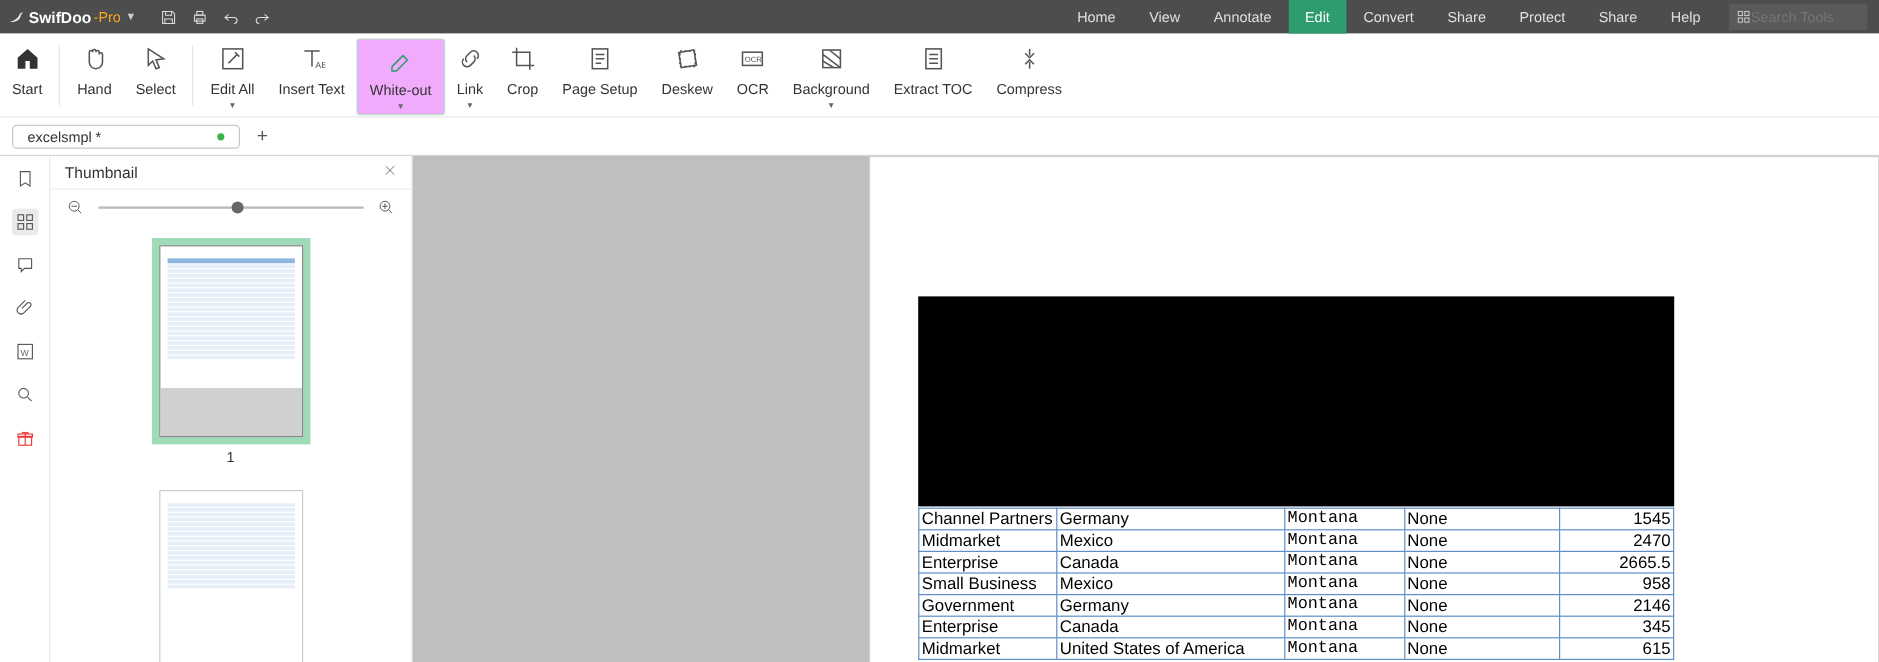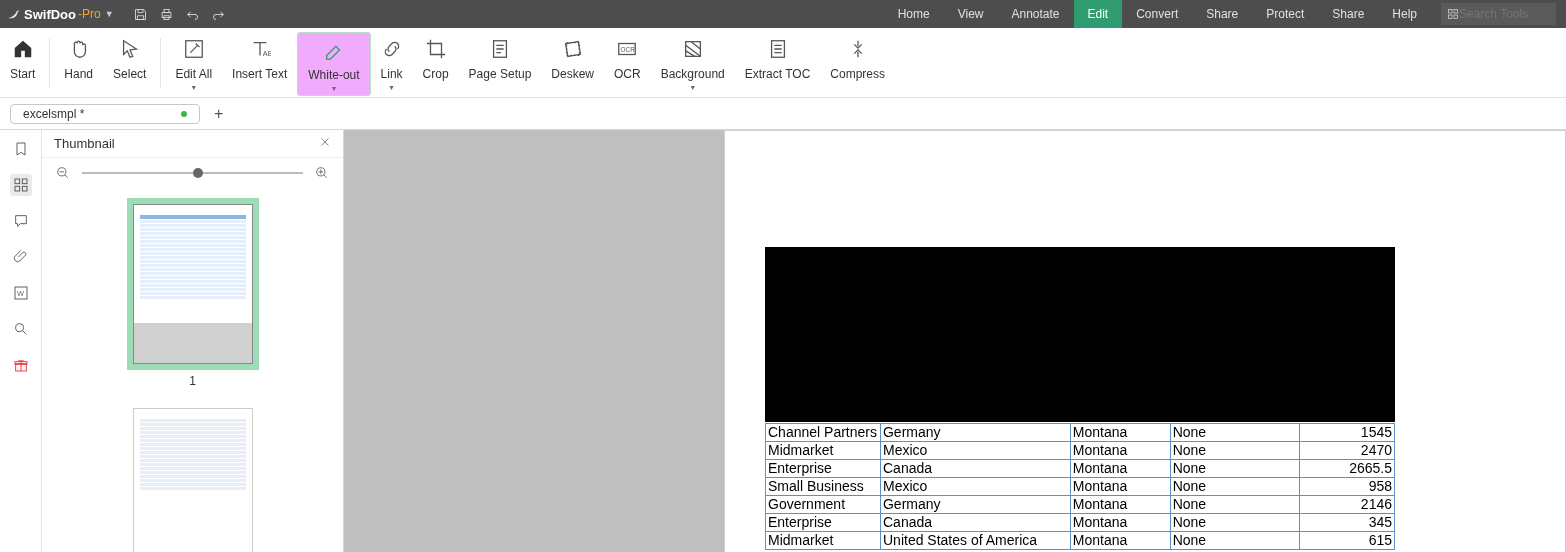--- a/index.html
+++ b/index.html
@@ -57,21 +57,21 @@
   .thumbpanel .page .mini .mrow{ height:3px; background:#e6eefa; margin-bottom:1px;}
   .thumbpanel .thumb-wrap.selected .page .grey { position:absolute; left:0; right:0; bottom:0; height:40px; background:#bcbcbc; opacity:.7;}
   .thumbpanel .pgnum { font-size:12px; color:#333;}
 
   .canvas { flex:1; background:#bfbfbf; overflow:auto; position:relative;}
   .docpage { position:absolute; left:380px; top:0; width:842px; height:1100px; background:#fff; border:1px solid #cfcfcf;}
   .blackbox { position:absolute; left:40px; top:116px; width:630px; height:175px; background:#000;}
   .datatable { position:absolute; left:40px; top:292px; width:630px; font-family: "Courier New", monospace; font-size:14px; color:#000; border-collapse:collapse;}
   .datatable td { border:1px solid #5f8ec7; padding:0 2px; line-height:17px; height:17px; white-space:nowrap;}
   .datatable td.num { text-align:right; padding-right:2px;}
-  .col1{width:115px;} .col2{width:190px;} .col3{width:100px;} .col4{width:130px;} .col5{width:95px;}
+  .col1{width:115px;} .col2{width:190px;} .col3{width:100px;font-family:Liberation Mono, monospace;} .col4{width:130px;} .col5{width:95px;}
 
   svg { stroke:#555; fill:none; stroke-width:1.4;}
   .menubar svg { stroke:#ddd;}
 </style>
 </head>
 <body>
 
 <div class="menubar">
   <div class="logo">
     <svg width="16" height="16" viewBox="0 0 24 24">

